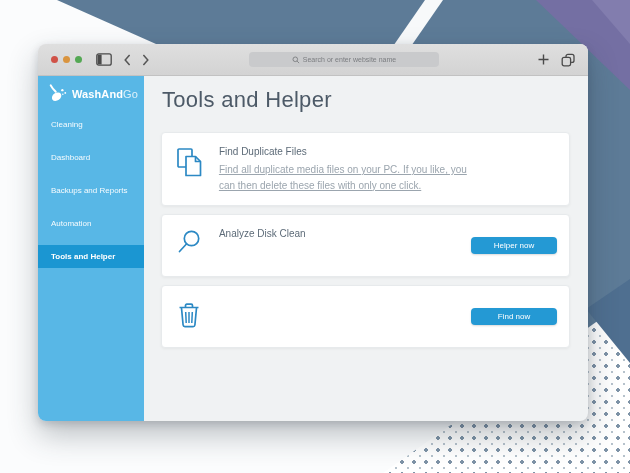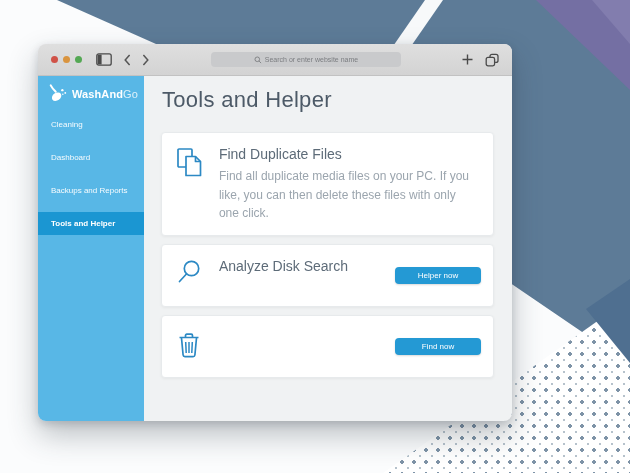--- a/index.html
+++ b/index.html
@@ -21,21 +21,21 @@
     background-image:
       radial-gradient(circle, #7e93a7 1.6px, transparent 1.8px),
       radial-gradient(circle, #b6c2cc 1.3px, transparent 1.5px);
     background-size:12px 12px, 12px 12px;
     background-position:0 0, 6px 6px;
     clip-path:polygon(630px 298px, 630px 473px, 383px 473px); }
   .bg-navy   { background:#4f6f90;
     clip-path:polygon(586px 309px, 630px 279px, 630px 363px); }
 
   
-  .window { position:absolute; left:38px; top:44px; width:474px; height:377px;
+  .window { position:absolute; left:38px; top:44px; width:550px; height:377px;
     border-radius:8px; background:#f0f2f3; overflow:hidden;
     box-shadow:0 14px 30px rgba(40,52,64,.30), 0 3px 8px rgba(40,52,64,.18);
     display:flex; flex-direction:column; }
   .titlebar { flex:0 0 31px; background:linear-gradient(#dfdfdf,#d3d3d3);
     border-bottom:1px solid #c2c2c2; display:flex; align-items:center;
     padding:0 13px; }
   .lights { display:flex; gap:5px; margin-right:14px; }
   .light { width:7px; height:7px; border-radius:50%; }
   .light.red    { background:#d05248; }
   .light.yellow { background:#d9943f; }
@@ -62,22 +62,22 @@
 
   .main { flex:1; padding:0 18px 0 17px; min-width:0; }
   .page-title { font-size:22px; font-weight:300; color:#4d5a67;
     letter-spacing:.3px; margin:11px 0 19px 1px; line-height:26px; }
 
   .card { background:#fff; border:1px solid #e7eaec; border-radius:4px;
     box-shadow:0 1px 3px rgba(0,0,0,.05); display:flex; align-items:stretch;
     padding:12px 12px 12px 14px; margin-bottom:8px; }
   .card-icon { flex:0 0 30px; margin-top:2px; }
   .card-text { flex:1; padding:0 10px 0 13px; }
-  .card-title { font-size:14px; color:#5d6b78; margin:1px 0 5px; }
-  .card-desc { font-size:12px; color:#9ba5ae; line-height:1.55; max-width:255px; }
+  .card-title { font-size:10px; color:#5d6b78; margin:1px 0 5px; }
+  .card-desc { font-size:10px; color:#9ba5ae; line-height:1.55; max-width:255px;text-decoration:underline; }
   .card-actions { flex:0 0 86px; display:flex; flex-direction:column;
     justify-content:center; gap:8px; }
   .btn { height:17px; background:#2499d4; border:none; border-radius:4px;
     color:#fff; font-size:8px; font-family:inherit; display:flex;
     align-items:center; justify-content:center; cursor:pointer;
     box-shadow:0 1px 2px rgba(0,0,0,.15); padding:0 4px; }
 </style>
 </head>
 <body>
 
@@ -143,20 +143,21 @@
           <circle cx="15.8" cy="6.8" r="1.3" fill="#fff"></circle>
           <circle cx="19" cy="9.8" r="1" fill="#fff"></circle>
           <circle cx="16.3" cy="11.3" r="0.8" fill="#fff"></circle>
         </svg>
         <span class="logo-text"><span class="b">Wash</span><span class="b">And</span><span class="lite">Go</span></span>
       </div>
       <div class="nav">
         <div class="nav-item">Cleaning</div>
         <div class="nav-item">Dashboard</div>
         <div class="nav-item">Backups and Reports</div>
+        <div class="nav-item">Automation</div>
         <div class="nav-item active">Tools and Helper</div>
       </div>
     </div>
 
     <div class="main">
       <div class="page-title">Tools and Helper</div>
 
       <div class="card">
         <div class="card-icon">
           <svg width="28" height="31" viewBox="0 0 28 31">
@@ -172,21 +173,21 @@
       </div>
 
       <div class="card">
         <div class="card-icon">
           <svg width="28" height="31" viewBox="0 0 28 31">
             <circle cx="15.5" cy="9.5" r="7.2" fill="none" stroke="#2c89c4" stroke-width="1.7"></circle>
             <line x1="10.2" y1="15.2" x2="3.5" y2="22.5" stroke="#2c89c4" stroke-width="1.7" stroke-linecap="round"></line>
           </svg>
         </div>
         <div class="card-text">
-          <div class="card-title">Analyze Disk Search</div>
+          <div class="card-title">Analyze Disk Clean</div>
         </div>
         <div class="card-actions">
           <button class="btn">Helper now</button>
         </div>
       </div>
 
       <div class="card">
         <div class="card-icon">
           <svg width="28" height="31" viewBox="0 0 28 31">
             <line x1="3.5" y1="7.5" x2="22.5" y2="7.5" stroke="#2c89c4" stroke-width="1.7"></line>

